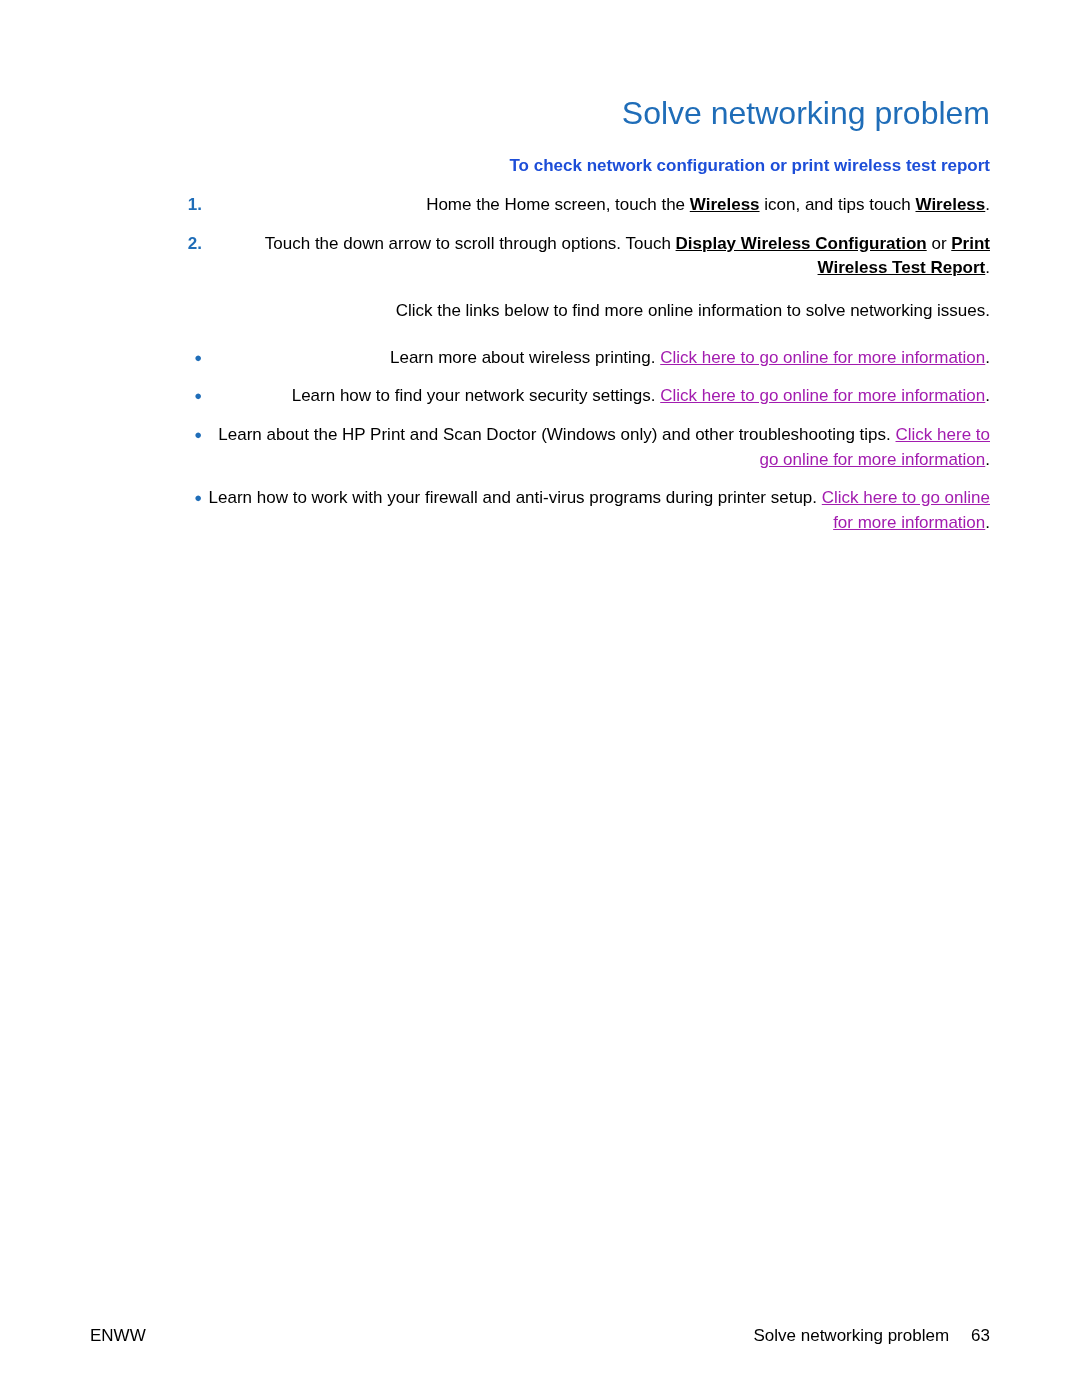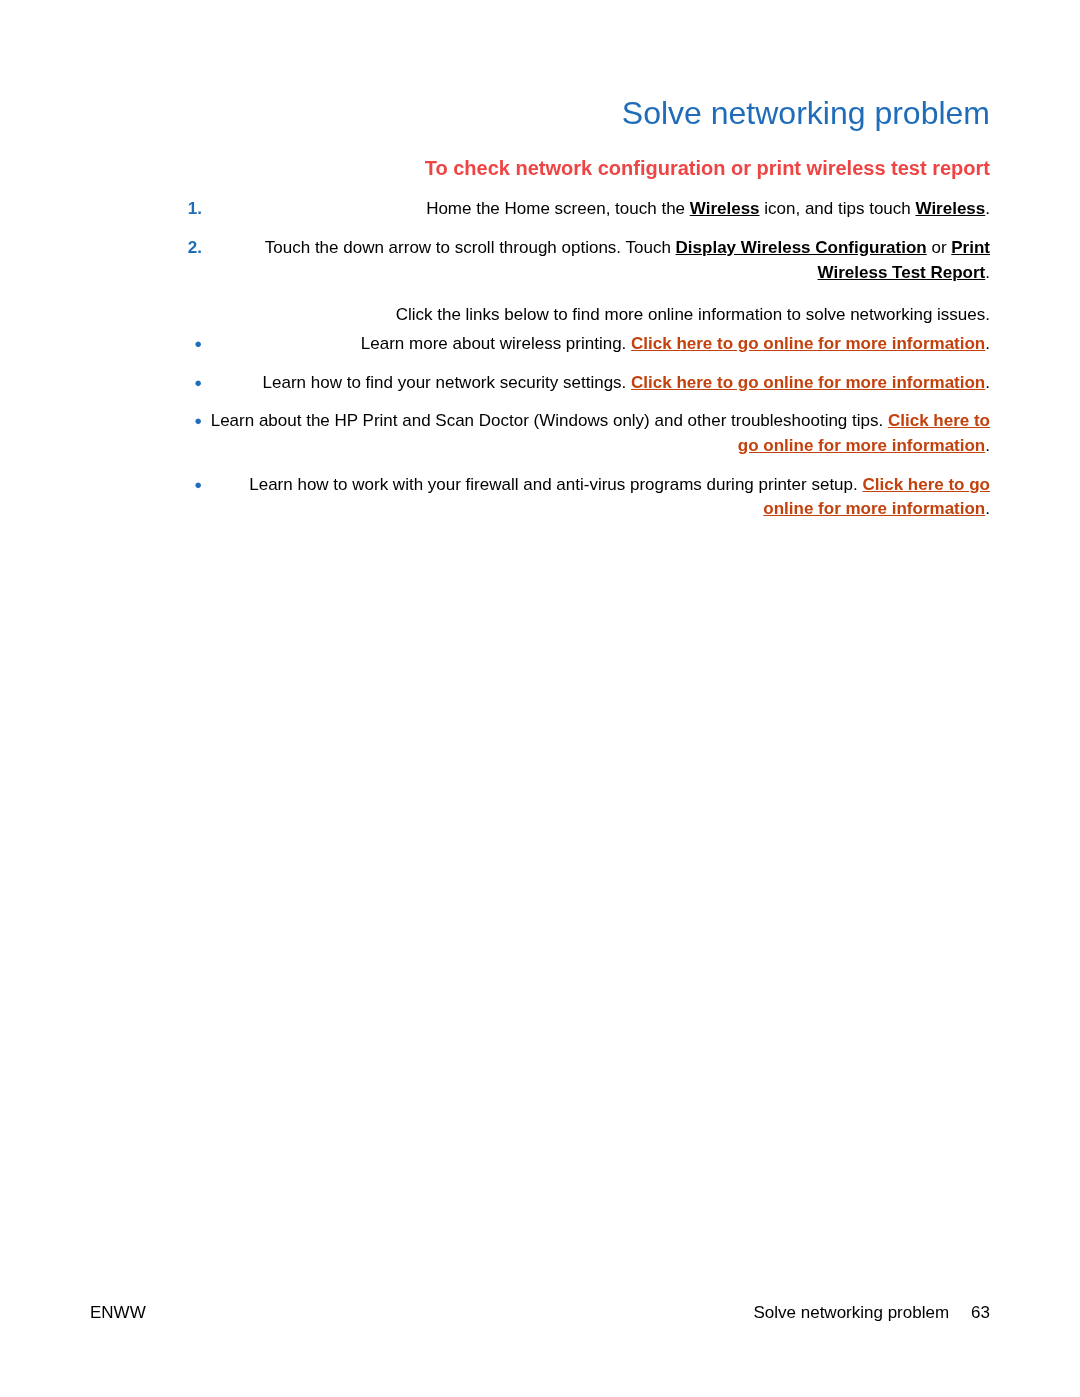--- a/index.html
+++ b/index.html
@@ -21,23 +21,23 @@
       font-size: 32px;
       font-weight: 500;
       margin-bottom: 18px;
       margin-left: 0;
     }
     .intro {
       margin-left: 78px;
       margin-bottom: 24px;
     }
     .subhead {
-      color: #ef4444;
+      color: #1d4ed8;
       font-weight: bold;
-      font-size: 20px;
+      font-size: 17px;
       margin-bottom: 14px;
       margin-left: 6px;
     }
     ol.numbered {
       list-style: none;
       margin-left: 78px;
       margin-bottom: 18px;
     }
     ol.numbered > li {
       display: flex;
@@ -46,48 +46,47 @@
     ol.numbered .num {
       color: #1f6db8;
       font-weight: bold;
       min-width: 34px;
     }
     ol.numbered .item-body {
       flex: 1;
     }
     .transition {
       margin-left: 78px;
-      margin-bottom: 4px;
+      margin-bottom: 22px;
     }
     ul.bullets {
       list-style: none;
       margin-left: 78px;
     }
     ul.bullets > li {
       display: flex;
       margin-bottom: 14px;
     }
     ul.bullets .bullet {
       color: #1f6db8;
       font-size: 13px;
       min-width: 34px;
       line-height: 1.8;
     }
     ul.bullets .item-body {
       flex: 1;
     }
     .bold { font-weight: bold; text-decoration: underline; }
     a.lnk {
-      color: #c2410c;
+      color: #a21caf;
       text-decoration: underline;
-      font-weight: bold;
     }
     .footer {
       position: absolute;
-      bottom: 71px;
+      bottom: 48px;
       left: 90px;
       right: 90px;
       display: flex;
       justify-content: space-between;
       font-size: 17px;
     }
     .footer-right {
       display: flex;
       gap: 22px;
     }

